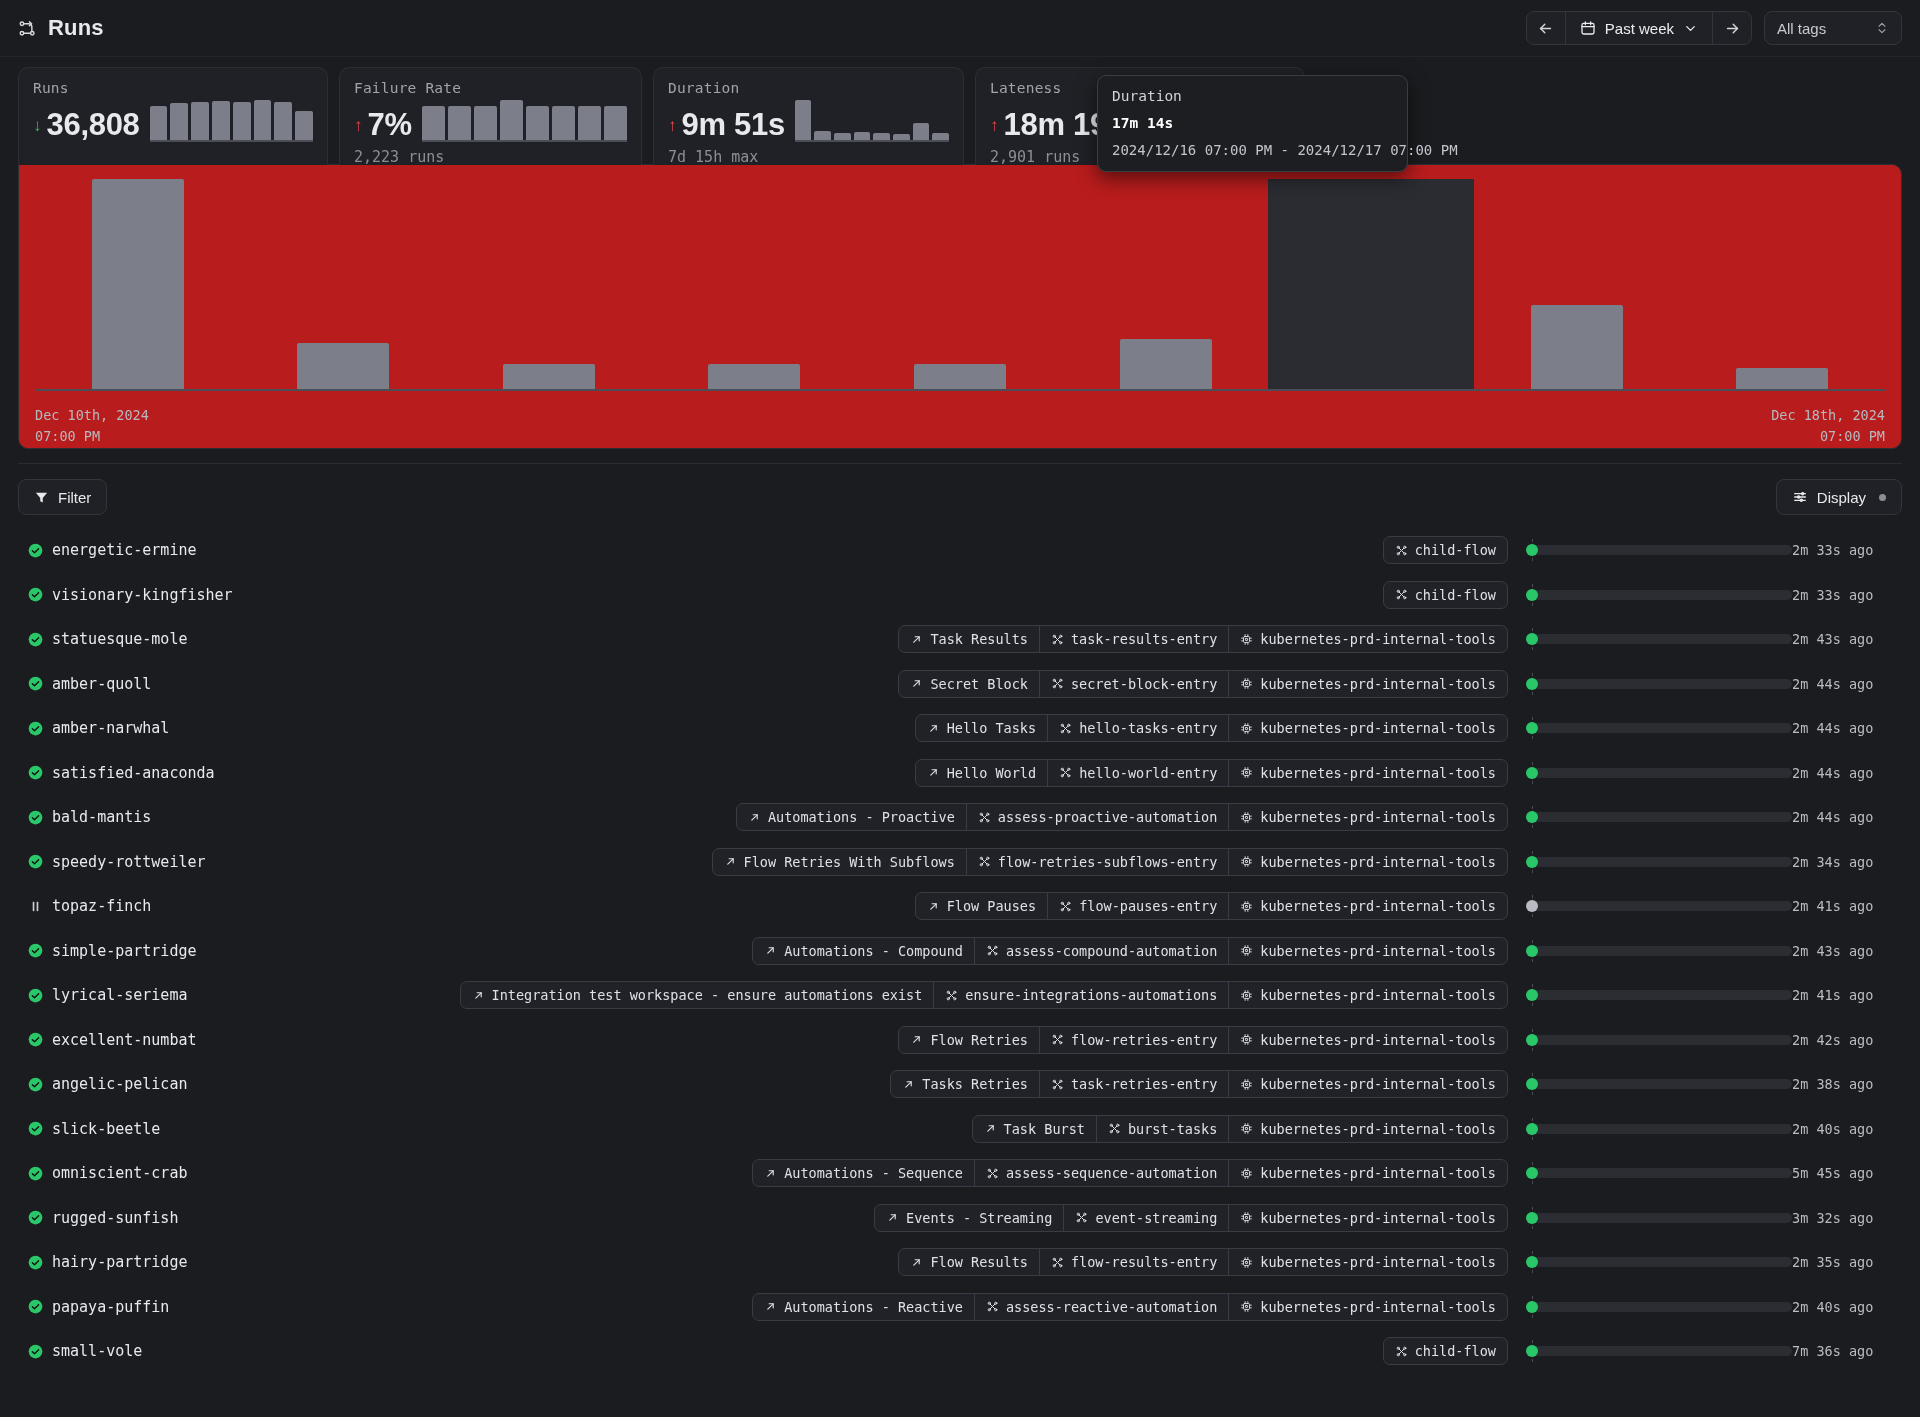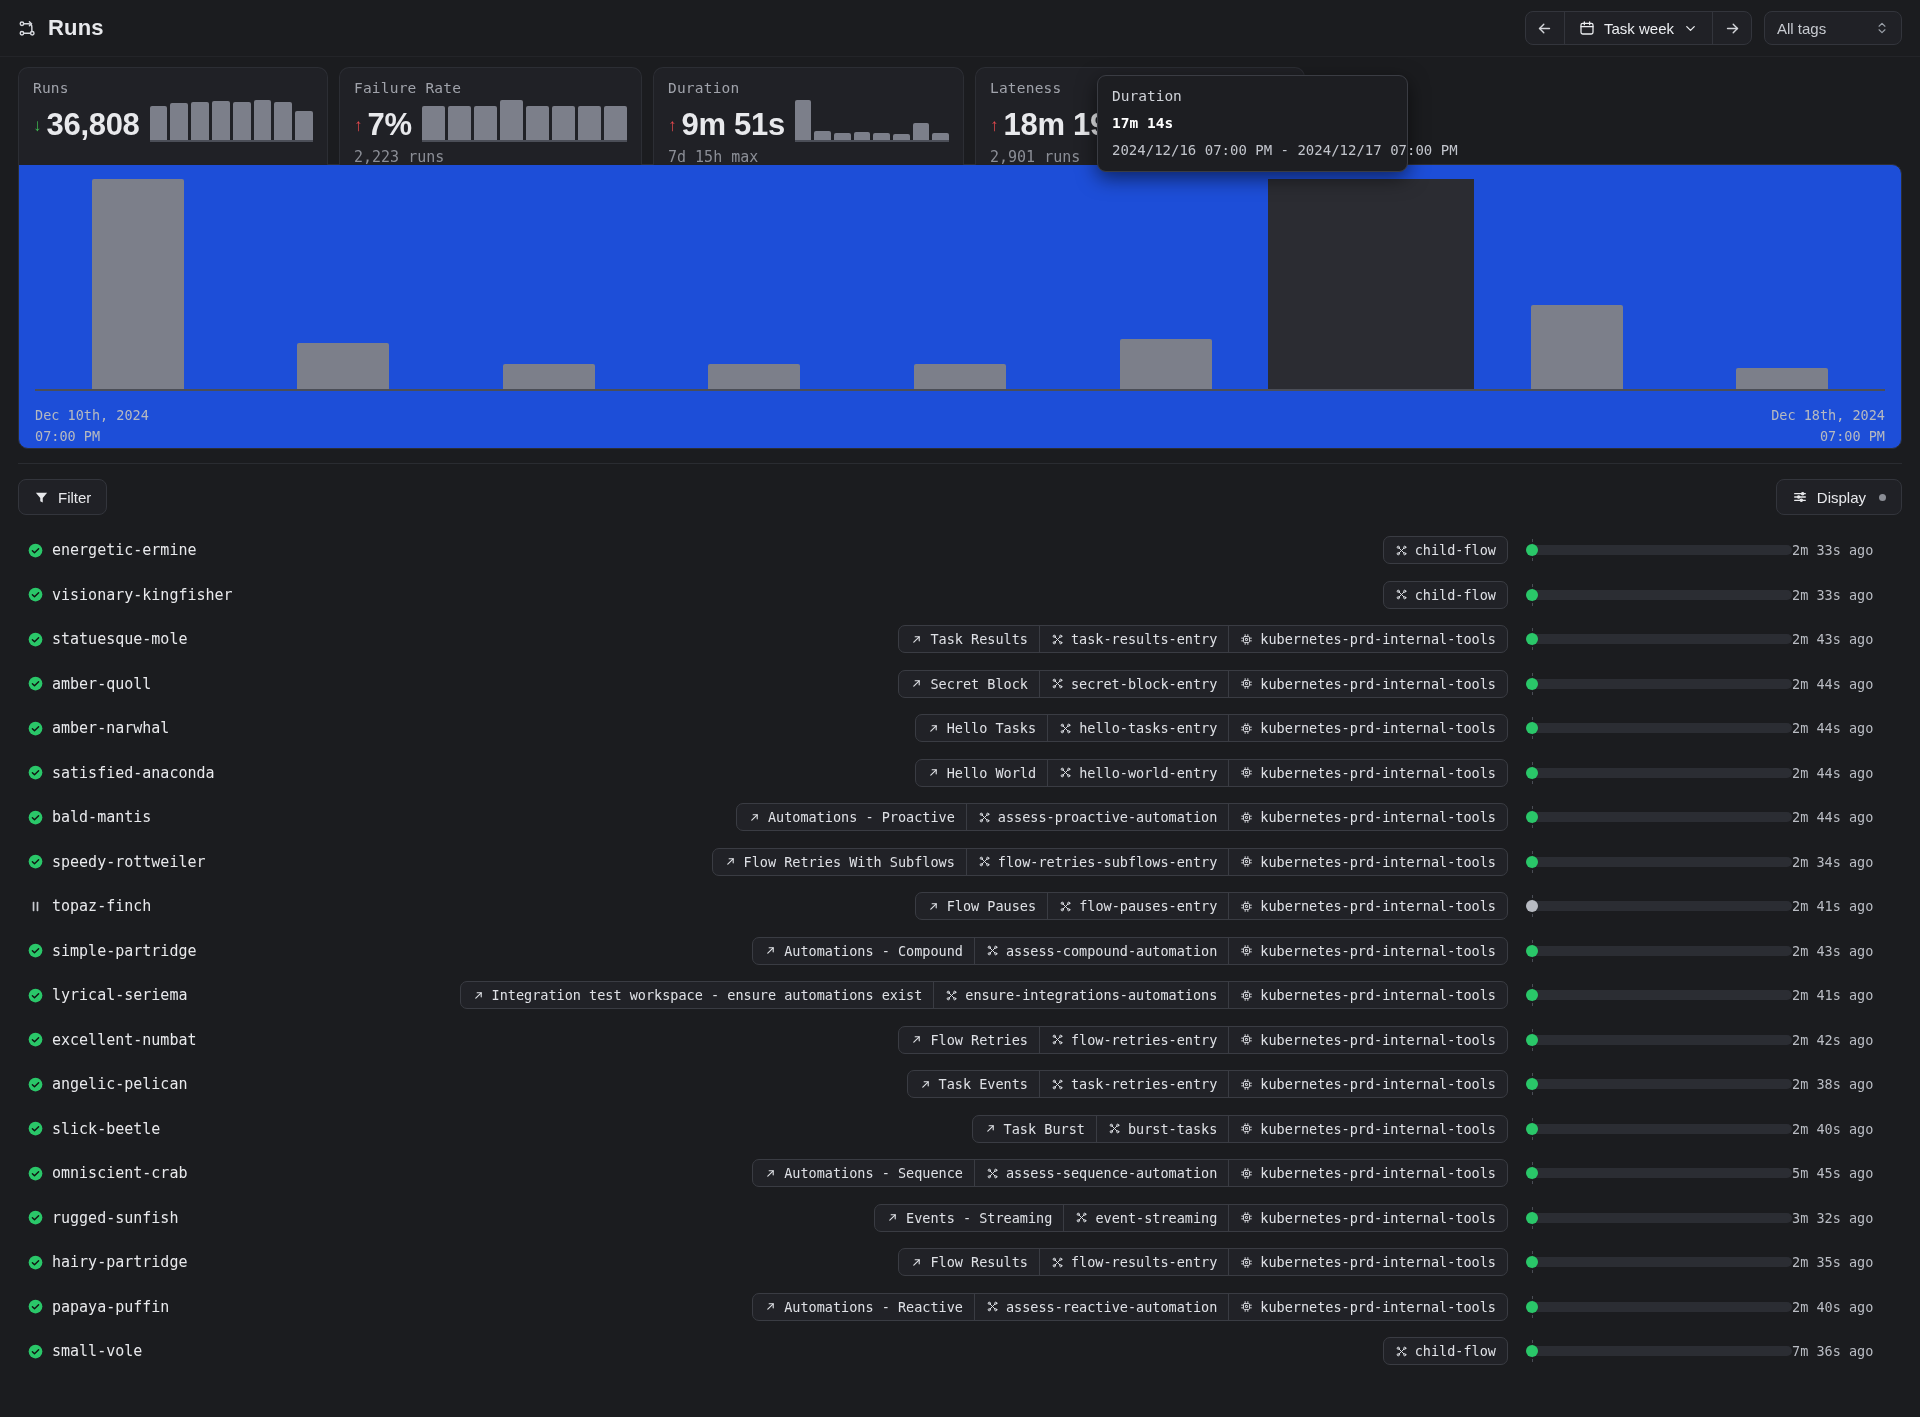--- a/index.html
+++ b/index.html
@@ -98,21 +98,21 @@
     box-shadow:0 6px 20px rgba(0,0,0,.55);
   }
   .tt-title{font-size:14.5px;color:#cfd2d8;margin-bottom:11px;}
   .tt-val{font-size:14.5px;color:#fff;font-weight:700;margin-bottom:11px;}
   .tt-range{font-size:14px;color:#c2c5cc;white-space:nowrap;}
 
   
   .chart-panel{
     border:1px solid var(--border-soft);
     border-radius:0 10px 10px 10px;
-    background:#1d4ed8;
+    background:#b91c1c;
     margin-top:-1px;
     padding:14px 16px 12px 16px;
     height:285px;display:flex;flex-direction:column;
     position:relative;z-index:1;
   }
   .chart-area{
     flex:1;display:flex;align-items:flex-end;gap:0;
     border-bottom:2px solid #4b4e57;position:relative;
   }
   .chart-col{flex:1;display:flex;align-items:flex-end;justify-content:center;height:100%;position:relative;}
@@ -203,21 +203,21 @@
         </span>
       </button>
       <div class="seg-sep"></div>
       <div class="seg-mid">
         <span>
           <svg width="16" height="16" viewBox="0 0 24 24" fill="none" stroke="currentColor" stroke-width="1.9" stroke-linecap="round">
               <rect x="3" y="5" width="18" height="16" rx="2.5"></rect>
               <path d="M3 10h18M8 3v4M16 3v4"></path>
             </svg>
         </span>
-        <span>Task week</span>
+        <span>Past week</span>
         <span>
           <svg width="15" height="15" viewBox="0 0 24 24" fill="none" stroke="currentColor" stroke-width="2" stroke-linecap="round" stroke-linejoin="round">
               <path d="m6 9 6 6 6-6"></path>
             </svg>
         </span>
       </div>
       <div class="seg-sep"></div>
       <button class="seg-btn">
         <span>
           <svg width="17" height="17" viewBox="0 0 24 24" fill="none" stroke="currentColor" stroke-width="2" stroke-linecap="round" stroke-linejoin="round">
@@ -1008,21 +1008,21 @@
         <div class="name">angelic-pelican</div>
         <div class="row-mid">
           <div class="tagset">
             <span class="tag">
               <span style="display: inline-flex;">
   <svg width="13" height="13" viewBox="0 0 24 24" fill="none" stroke="currentColor" stroke-width="2.1" stroke-linecap="round" stroke-linejoin="round">
                   <path d="M7 17 17 7"></path>
                   <path d="M9.5 7H17v7.5"></path>
                 </svg>
 </span>
-              <span>Task Events</span>
+              <span>Tasks Retries</span>
             </span>
             <span class="tag">
               <span style="display: inline-flex;">
   <svg width="13" height="13" viewBox="0 0 24 24" fill="none" stroke="currentColor" stroke-width="1.8" stroke-linecap="round">
                   <circle cx="6" cy="6" r="2"></circle>
                   <circle cx="18" cy="6" r="2"></circle>
                   <circle cx="6" cy="18" r="2"></circle>
                   <circle cx="18" cy="18" r="2"></circle>
                   <path d="m7.5 7.5 9 9M16.5 7.5l-9 9"></path>
                 </svg>

